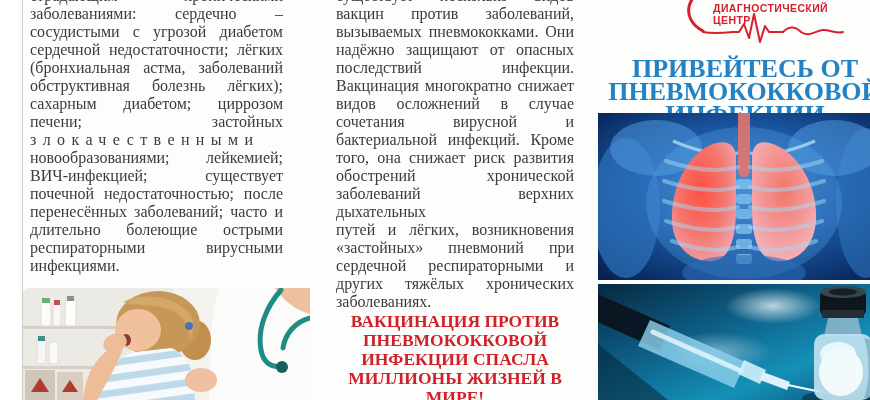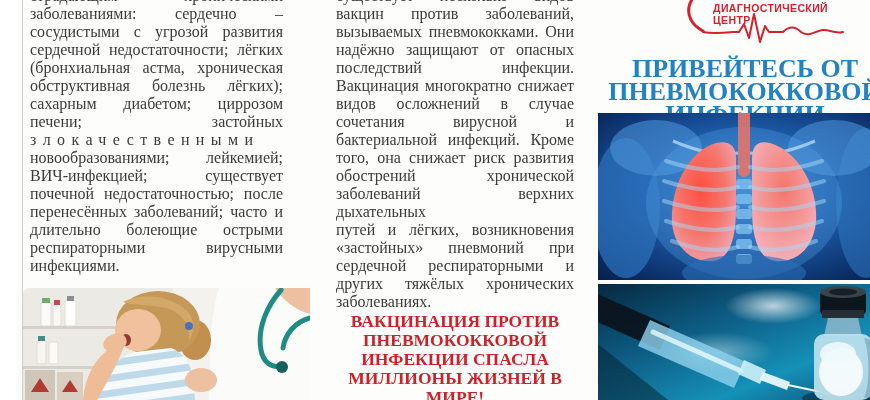--- a/index.html
+++ b/index.html
@@ -39,23 +39,23 @@
 </style>
 </head>
 <body>
 
 <div id="page">
   <div class="edge-line"></div>
 
   <div class="col col1">
       <div class="line">страдающим хроническими</div>
       <div class="line">заболеваниями: сердечно –</div>
-      <div class="line">сосудистыми с угрозой развития</div>
+      <div class="line">сосудистыми с угрозой диабетом</div>
       <div class="line">сердечной недостаточности; лёгких</div>
-      <div class="line">(бронхиальная астма, хроническая</div>
+      <div class="line">(бронхиальная астма, заболеваний</div>
       <div class="line">обструктивная болезнь лёгких);</div>
       <div class="line">сахарным диабетом; циррозом</div>
       <div class="line">печени; застойных</div>
       <div class="line spread">злокачественными</div>
       <div class="line">новообразованиями; лейкемией;</div>
       <div class="line">ВИЧ-инфекцией; существует</div>
       <div class="line">почечной недостаточностью; после</div>
       <div class="line">перенесённых заболеваний; часто и</div>
       <div class="line">длительно болеющие острыми</div>
       <div class="line">респираторными вирусными</div>

